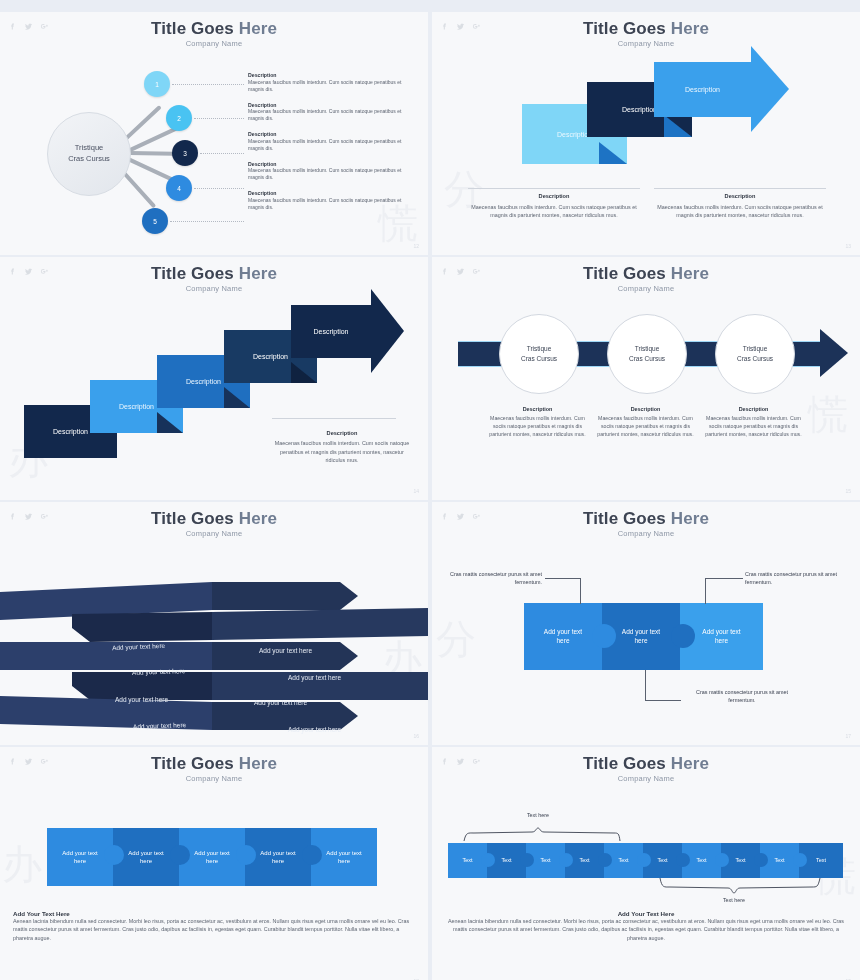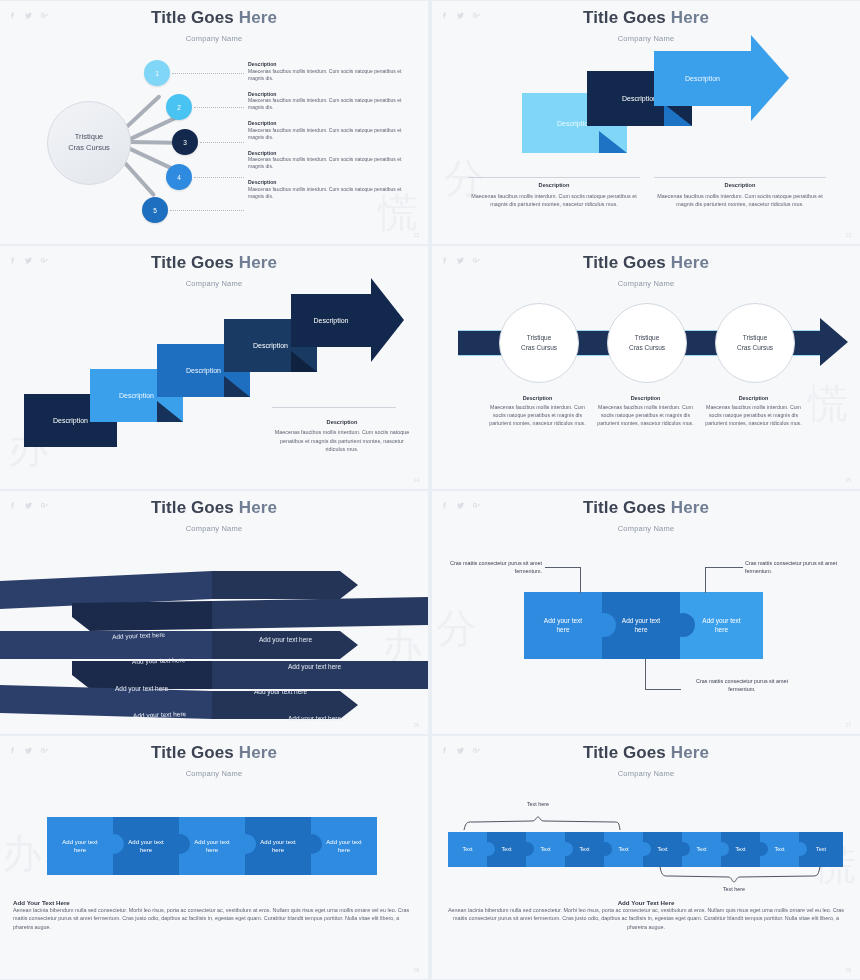--- a/index.html
+++ b/index.html
@@ -1,30 +1,30 @@
 <!DOCTYPE html>
 <html><head>
 <meta charset="utf-8">
 <style>
   html,body{margin:0;padding:0;}
   body{
     width:860px;height:980px;background:#e9edf4;
     font-family:"Liberation Sans",sans-serif;overflow:hidden;
   }
   .deck{display:grid;grid-template-columns:428px 428px;grid-template-rows:repeat(4,243px);
-        gap:2px 4px;width:860px;height:856px;box-sizing:border-box;padding:1px 0 0 0;}
+        gap:2px 4px;width:860px;height:856px;box-sizing:border-box;padding:12px 0 0 0;}
   .slide{position:relative;background:#f7f8fa;overflow:hidden;}
   
   .social{position:absolute;left:8px;top:10px;display:flex;gap:7px;opacity:.30;}
   .social svg{width:9px;height:9px;fill:#9aa3b0;display:block;}
   
   .title{text-align:center;padding-top:8px;line-height:1.05;}
   .title .t1{font-size:17px;font-weight:bold;color:#3d4453;letter-spacing:.1px;}
   .title .t2{font-size:17px;font-weight:bold;color:#707d92;letter-spacing:.1px;}
-  .subtitle{text-align:center;font-size:7.5px;color:#8e97a6;margin-top:7px;letter-spacing:.2px;}
+  .subtitle{text-align:center;font-size:7.5px;color:#8e97a6;margin-top:1px;letter-spacing:.2px;}
   .pagenum{position:absolute;right:9px;bottom:6px;font-size:5px;color:#d9dde4;}
   .wm{position:absolute;font-size:40px;color:rgba(160,170,190,.10);font-family:"Liberation Serif",serif;
       pointer-events:none;user-select:none;}
   
   .s1-hub{position:absolute;left:47px;top:100px;width:82px;height:82px;border-radius:50%;
     background:linear-gradient(145deg,#f2f4f7,#e2e6ec);border:1px solid #d7dce3;
     display:flex;align-items:center;justify-content:center;text-align:center;
     font-size:7.5px;color:#4a5162;line-height:1.45;z-index:3;}
   .s1-node{position:absolute;width:26px;height:26px;border-radius:50%;z-index:4;
     display:flex;align-items:center;justify-content:center;color:#fff;font-size:6.5px;

